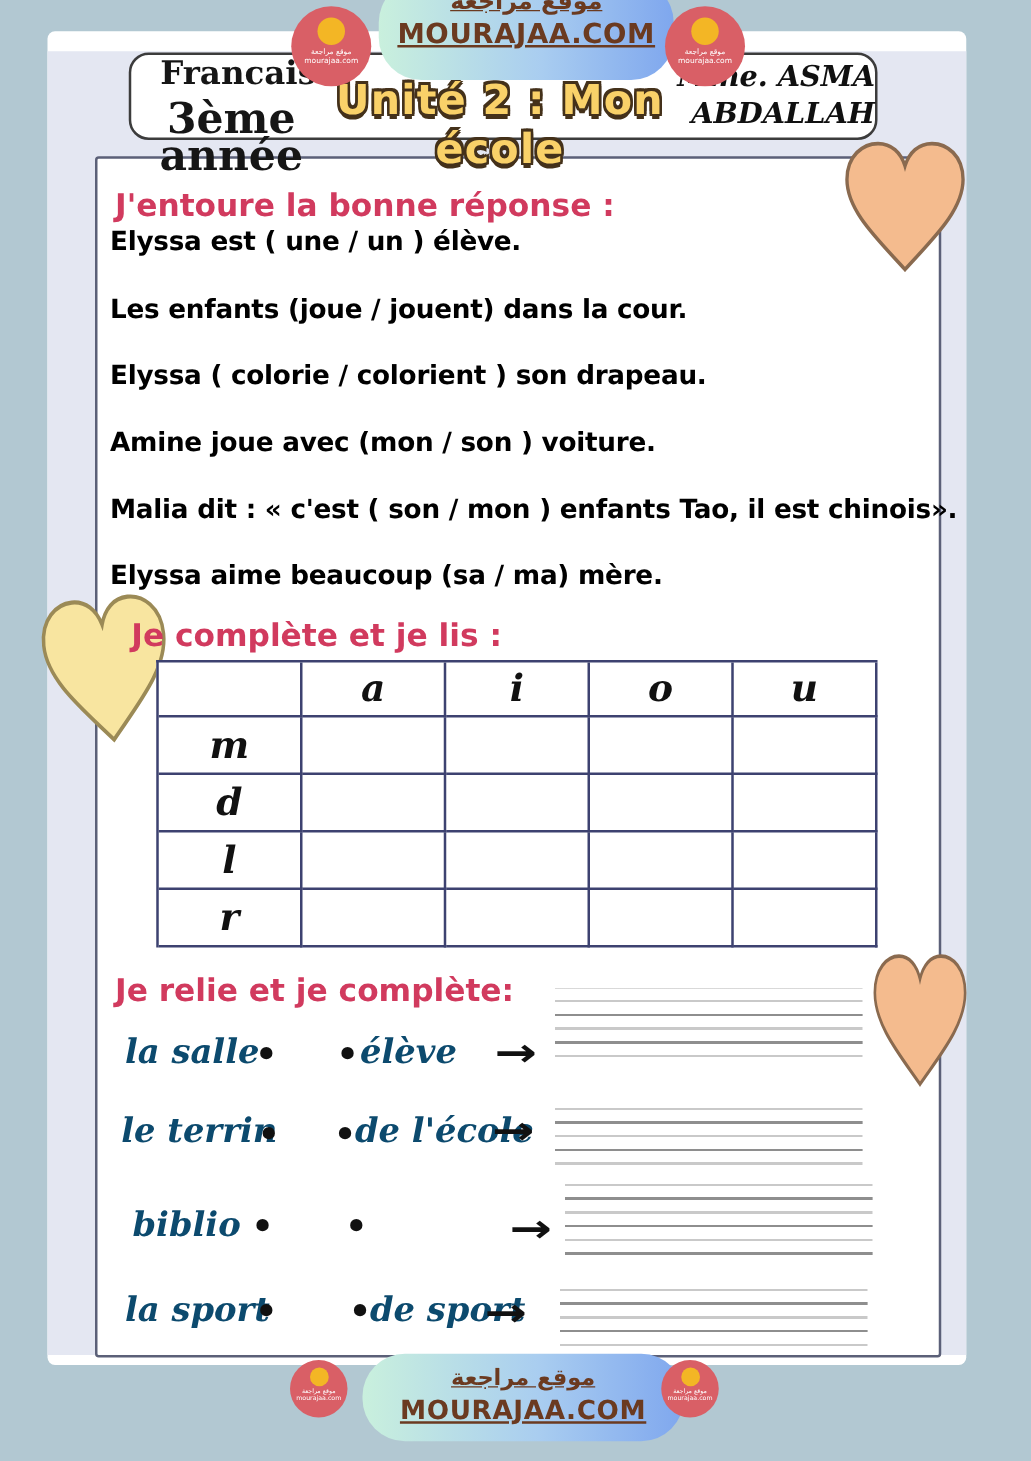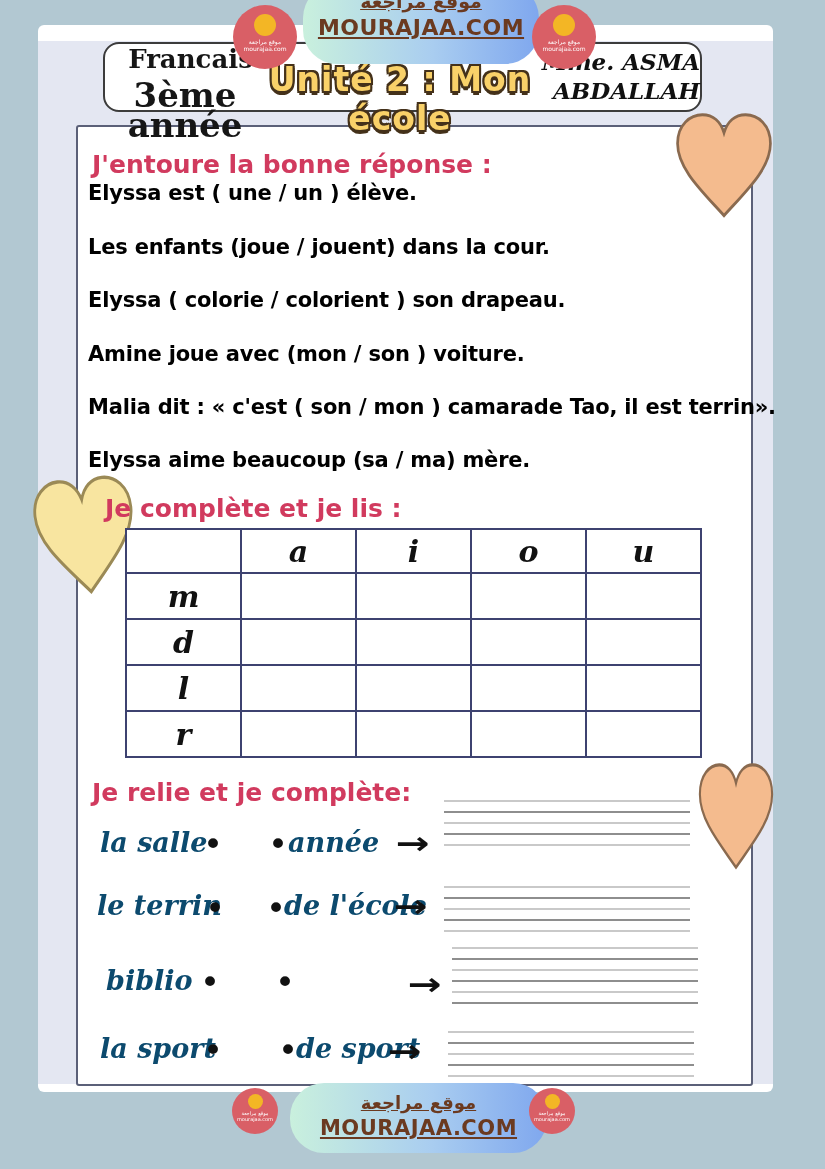--- a/index.html
+++ b/index.html
@@ -114,21 +114,21 @@
       <div>موقع مراجعة</div>
       <div>mourajaa.com</div>
     </div>
   </div>
 
   <div class="abs red-heading" style="left:92px;top:150px;">J'entoure la bonne réponse :</div>
   <div class="abs sentence" style="left:88px;top:181px;">Elyssa est ( une  / un ) élève.</div>
   <div class="abs sentence" style="left:88px;top:235px;">Les enfants (joue / jouent) dans la cour.</div>
   <div class="abs sentence" style="left:88px;top:288px;">Elyssa ( colorie / colorient ) son drapeau.</div>
   <div class="abs sentence" style="left:88px;top:342px;">Amine joue avec (mon / son ) voiture.</div>
-  <div class="abs sentence" style="left:88px;top:395px;">Malia dit : « c'est ( son / mon ) camarade Tao, il est terrin».</div>
+  <div class="abs sentence" style="left:88px;top:395px;">Malia dit : « c'est ( son / mon ) enfants Tao, il est chinois».</div>
   <div class="abs sentence" style="left:88px;top:448px;">Elyssa aime beaucoup (sa / ma)  mère.</div>
 
   <div class="abs red-heading" style="left:105px;top:494px;">Je complète et je lis :</div>
   <div class="abs tbl">
     <div class="cell"></div>
     <div class="cell cursive">a</div>
     <div class="cell cursive">i</div>
     <div class="cell cursive">o</div>
     <div class="cell cursive">u</div>
 
@@ -155,21 +155,21 @@
     <div class="cell"></div>
     <div class="cell"></div>
     <div class="cell"></div>
   </div>
 
   <div class="abs red-heading" style="left:92px;top:778px;">Je relie et je complète:</div>
 
   <div class="abs match-label" style="left:100px;top:842px;">la salle</div>
   <div class="abs match-dot" style="left:203px;top:844px;">•</div>
   <div class="abs match-dot" style="left:268px;top:844px;">•</div>
-  <div class="abs match-label" style="left:288px;top:842px;">année</div>
+  <div class="abs match-label" style="left:288px;top:842px;">élève</div>
   <div class="abs match-arrow" style="left:400px;top:843px;">→</div>
   <div class="abs ruled" style="left:444px;top:791px;width:246px;height:62px;"></div>
 
   <div class="abs match-label" style="left:97px;top:905px;">le terrin</div>
   <div class="abs match-dot" style="left:205px;top:908px;">•</div>
   <div class="abs match-dot" style="left:266px;top:908px;">•</div>
   <div class="abs match-label" style="left:284px;top:905px;">de l'école</div>
   <div class="abs match-arrow" style="left:398px;top:906px;">→</div>
   <div class="abs ruled" style="left:444px;top:877px;width:246px;height:60px;"></div>
 

